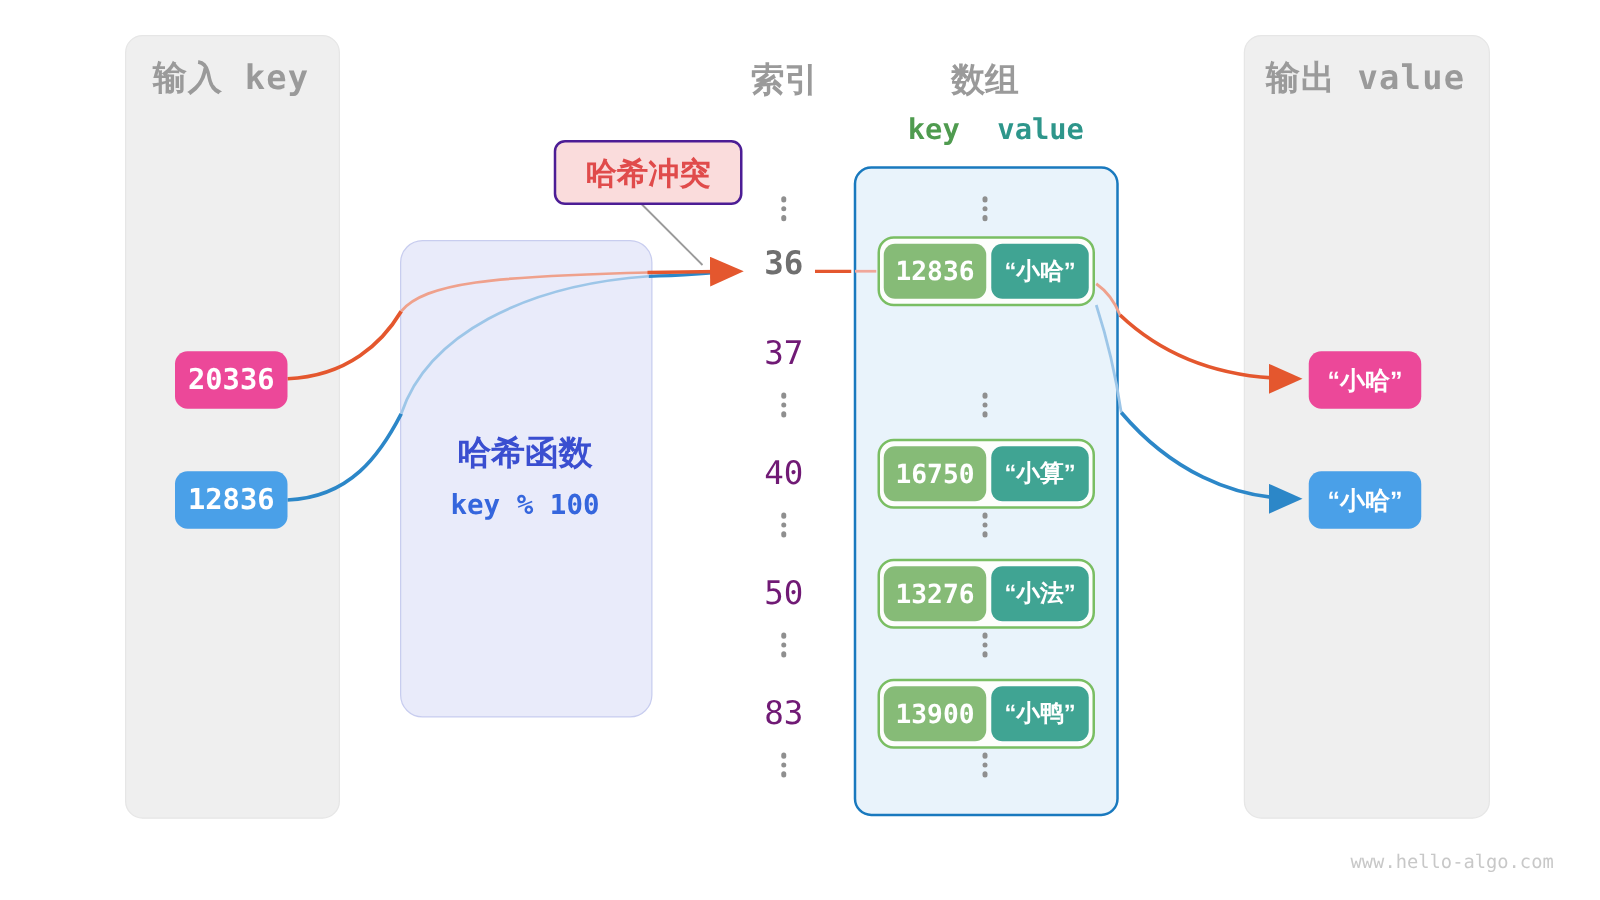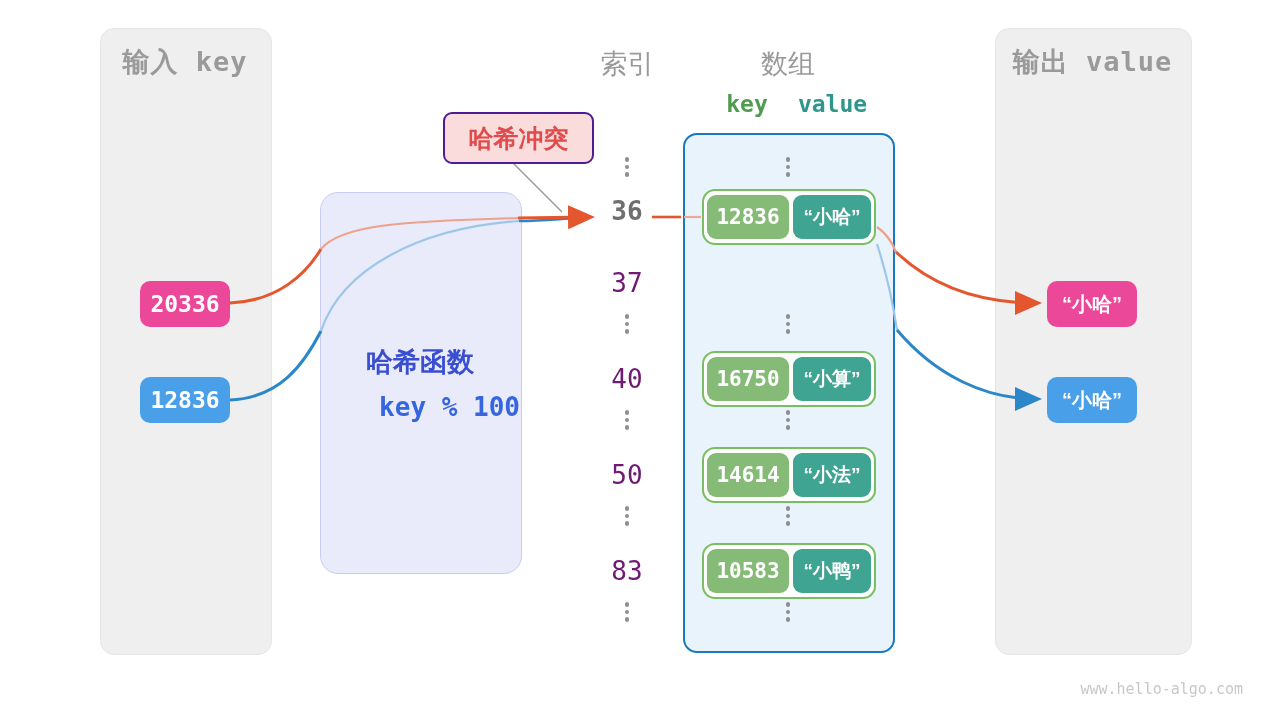--- a/index.html
+++ b/index.html
@@ -13,26 +13,26 @@
           justify-content:center;font-family:"DejaVu Sans Mono",monospace;font-weight:bold;
           font-size:23px;z-index:3;}
   .orange{background:#ec4899;}
   .blue{background:#4aa0e8;}
   .valbox{width:90px;height:46px;border-radius:10px;color:#ffffff;display:flex;align-items:center;
           justify-content:center;font-weight:bold;font-size:20px;z-index:3;}
   .hashbox{left:320px;top:192px;width:200px;height:380px;background:#e9ebfa;border:1.5px solid #c8cdef;
            border-radius:18px;z-index:1;}
   .hash-title{left:320px;top:344px;width:200px;text-align:center;font-size:27px;font-weight:bold;
               color:#3a4ed0;z-index:3;}
-  .hash-formula{left:320px;top:392px;width:200px;text-align:right;font-size:26px;font-weight:bold;
+  .hash-formula{left:320px;top:392px;width:200px;text-align:center;font-size:22px;font-weight:bold;
                 color:#3566dd;font-family:"DejaVu Sans Mono",monospace;z-index:3;}
   .collision{left:443px;top:112px;width:147px;height:48px;background:#fadcdc;border:2px solid #4c1d95;
              border-radius:9px;display:flex;align-items:center;justify-content:center;
              font-size:25px;font-weight:bold;color:#e04b4b;z-index:3;}
-  .col-title{font-size:27px;font-weight:normal;color:#9a9a9a;text-align:center;z-index:2;}
+  .col-title{font-size:27px;font-weight:bold;color:#9a9a9a;text-align:center;z-index:2;}
   .kv-head{font-size:23px;font-weight:bold;font-family:"DejaVu Sans Mono",monospace;text-align:center;z-index:2;}
   .arraybox{left:683px;top:133px;width:212px;height:520px;background:#e9f3fb;border:2.5px solid #1979be;
             border-radius:14px;z-index:1;box-sizing:border-box;}
   .pair{left:702px;width:174px;height:56px;background:#fdfefc;border:2px solid #7abe63;border-radius:13px;
         display:flex;align-items:center;justify-content:center;gap:4px;z-index:3;box-sizing:border-box;}
   .pill-key{width:82px;height:44px;border-radius:9px;background:#86bb77;color:#fff;display:flex;
             align-items:center;justify-content:center;font-family:"DejaVu Sans Mono",monospace;
             font-weight:bold;font-size:21px;}
   .pill-val{width:78px;height:44px;border-radius:9px;background:#40a493;color:#fff;display:flex;
             align-items:center;justify-content:center;font-weight:bold;font-size:19px;}
@@ -162,25 +162,25 @@
 
   <div class="abs pair" style="top:189px;">
     <div class="pill-key">12836</div>
     <div class="pill-val">“小哈”</div>
   </div>
   <div class="abs pair" style="top:351px;">
     <div class="pill-key">16750</div>
     <div class="pill-val">“小算”</div>
   </div>
   <div class="abs pair" style="top:447px;">
-    <div class="pill-key">14614</div>
+    <div class="pill-key">13276</div>
     <div class="pill-val">“小法”</div>
   </div>
   <div class="abs pair" style="top:543px;">
-    <div class="pill-key">10583</div>
+    <div class="pill-key">13900</div>
     <div class="pill-val">“小鸭”</div>
   </div>
 
   <div class="abs valbox orange" style="left:1047px;top:281px;">“小哈”</div>
   <div class="abs valbox blue" style="left:1047px;top:377px;">“小哈”</div>
 
   <div class="abs watermark">www.hello-algo.com</div>
 
 </div>
 

